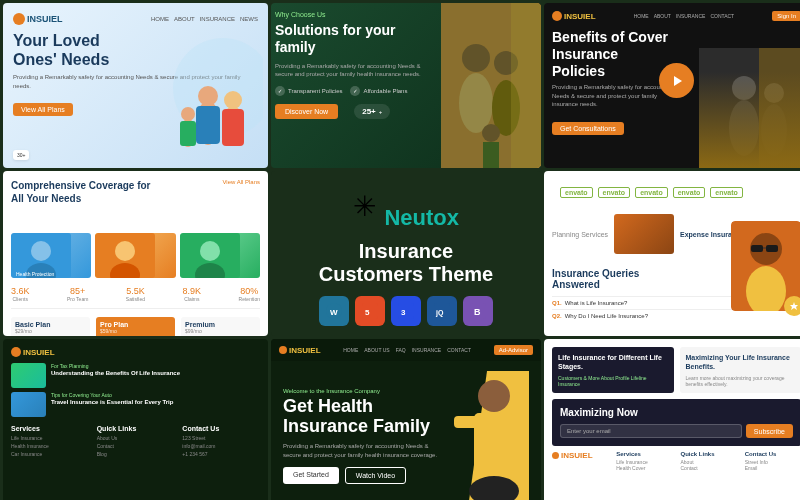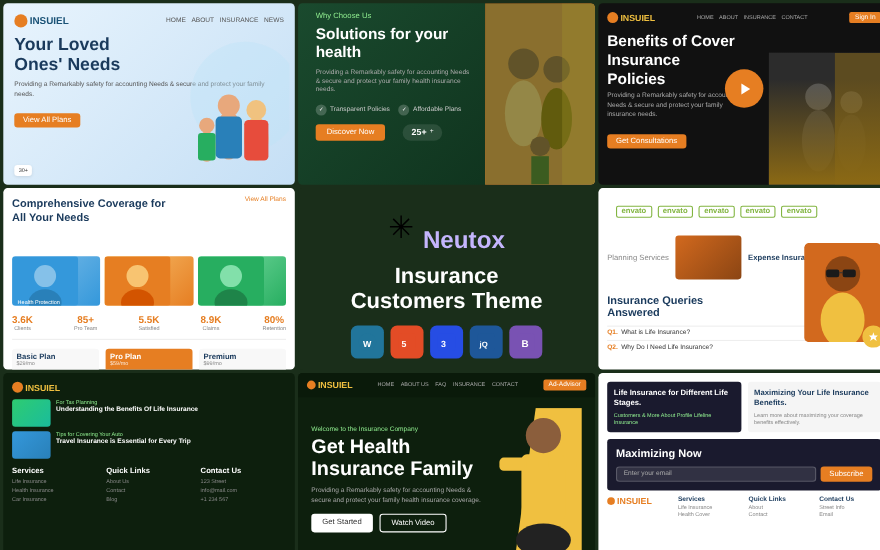--- a/index.html
+++ b/index.html
@@ -272,21 +272,21 @@
       align-items: center;
       gap: 8px;
       margin-bottom: 8px;
     }
     .brand-sun {
       font-size: 28px;
     }
     .brand-name {
       font-size: 22px;
       font-weight: 700;
-      color: #c4b5fd;
+      color: #14b8a6;
       margin-top: 24px;
     }
     .brand-tagline-1 {
       font-size: 20px;
       font-weight: 700;
       color: white;
       text-align: center;
       line-height: 1.2;
     }
     .brand-tagline-2 {
@@ -352,21 +352,21 @@
     .cell-4 .stats-row {
       display: flex;
       justify-content: space-between;
       margin-bottom: 6px;
     }
     .stat-item {
       text-align: center;
     }
     .stat-num {
       font-size: 9px;
-      font-weight: 700;
+      font-weight: 400;
       color: #e67e22;
     }
     .stat-label {
       font-size: 5px;
       color: #888;
     }
     .cell-4 .pricing-title {
       font-size: 9px;
       font-weight: 700;
       color: #1a3a5c;
@@ -711,25 +711,25 @@
       <circle cx="100" cy="72" r="9" fill="#f0c27f"></circle>
       <rect x="89" y="81" width="22" height="37" rx="4" fill="#e74c3c"></rect>
 
       <ellipse cx="55" cy="105" rx="8" ry="14" fill="#e8a87c"></ellipse>
       <circle cx="55" cy="86" r="7" fill="#e8a87c"></circle>
       <rect x="47" y="93" width="16" height="25" rx="3" fill="#27ae60"></rect>
     </svg>
   </div>
 
   <div class="cell cell-2">
-    <div style="position:absolute;top:8px;left:16px;right:110px;">
+    <div style="position:absolute;top:8px;left:4px;right:110px;">
       <div class="why-us">Why Choose Us</div>
       <div class="solutions-title">
         <span>Solutions for your</span><br>
-        <span>health</span>
+        <span>family</span>
       </div>
       <div class="solutions-sub">Providing a Remarkably safety for accounting Needs &amp; secure and protect your family health insurance needs.</div>
       <div class="features">
         <div class="feature-item">
           <div class="feature-icon">✓</div>
           <span>Transparent Policies</span>
         </div>
         <div class="feature-item">
           <div class="feature-icon">✓</div>
           <span>Affordable Plans</span>

